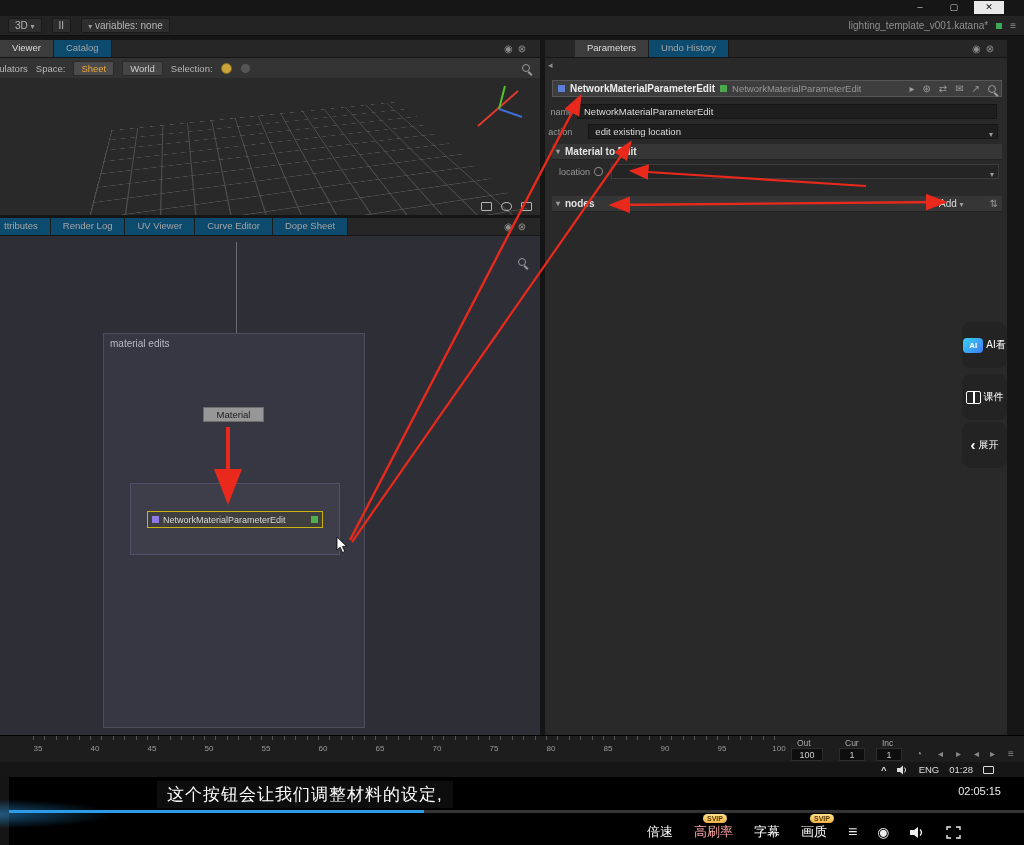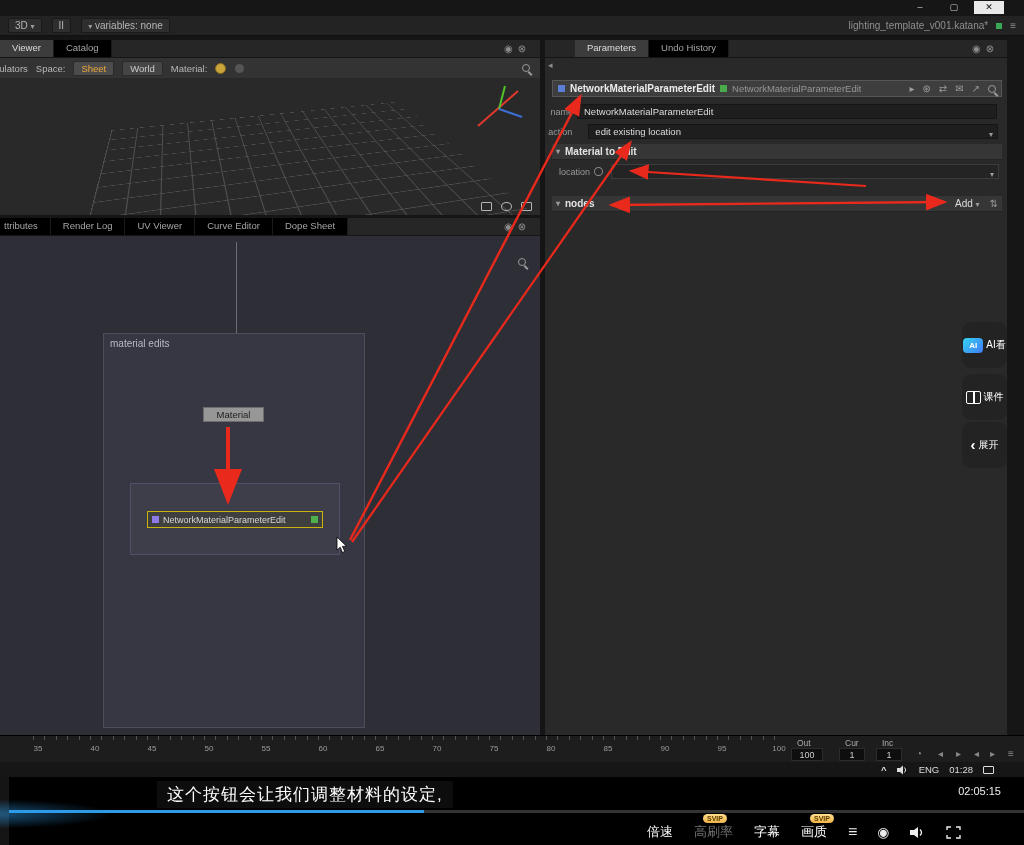--- a/index.html
+++ b/index.html
@@ -11,21 +11,21 @@
 .titlebar{position:absolute;left:0;top:0;width:1024px;height:16px;background:#161616}
 .winbtn{position:absolute;top:1px;height:13px;line-height:13px;text-align:center;font-size:9px;color:#ccc}
 .win-close{left:974px;width:30px;background:#e9e9e9;color:#111}
 
 .menubar{position:absolute;left:0;top:16px;width:1024px;height:20px;background:#232323;border-bottom:1px solid #101010;display:flex;align-items:center;padding:0 8px;gap:10px;font-size:10px;color:#b5b5b5}
 .chip{background:#2e2e2e;border:1px solid #1a1a1a;padding:1px 6px;border-radius:2px;white-space:nowrap}
 .mright{margin-left:auto;display:flex;align-items:center;gap:8px;color:#8f8f8f}
 .gdot{width:6px;height:6px;background:#3aa855}
 
 .ptabs{position:absolute;height:17px;background:#262626;display:flex;align-items:stretch;font-size:9.5px;color:#a5a5a5}
-.ptab{padding:2px 12px 0;border-right:1px solid #1b1b1b;background:#000000;white-space:nowrap}
+.ptab{padding:2px 12px 0;border-right:1px solid #1b1b1b;background:#0c4a6e;white-space:nowrap}
 .ptab.active{background:#3c3c3c;color:#ddd}
 .pane-icons{position:absolute;color:#8d8d8d;font-size:10px;letter-spacing:5px;white-space:nowrap}
 
 .vtoolbar{position:absolute;left:0;top:58px;width:540px;height:20px;background:#333;display:flex;align-items:center;gap:8px;font-size:9.5px;color:#b8b8b8;padding-left:0}
 .vbtn{background:#454545;border:1px solid #2a2a2a;border-radius:2px;padding:1px 7px;color:#ccc;white-space:nowrap}
 .vbtn.hl{color:#eda83a;background:#4c4c4c}
 .selcircle{width:11px;height:11px;border-radius:50%}
 
 .viewport{position:absolute;left:0;top:78px;width:540px;height:137px;background:#292929;overflow:hidden}
 .gridplane{position:absolute;left:105px;top:-60px;width:380px;height:320px;opacity:.6;
@@ -80,21 +80,21 @@
 
 .video{position:absolute;left:9px;top:777px;width:1024px;height:68px;background:#000}
 .subtitle{position:absolute;left:148px;top:4px;background:rgba(14,14,14,.92);color:#fff;font-size:17px;letter-spacing:1px;padding:2px 10px;white-space:nowrap}
 .timestamp{position:absolute;right:32px;top:8px;color:#ededed;font-size:11px}
 .ptrack{position:absolute;left:0;top:33px;width:1024px;height:3px;background:#343434}
 .pfill{position:absolute;left:0;top:0;height:3px;background:#2d9be8}
 .glow{position:absolute;left:-25px;top:22px;width:130px;height:30px;background:radial-gradient(ellipse at left,rgba(45,155,232,.55),transparent 70%)}
 .controls{position:absolute;left:638px;top:46px;display:flex;align-items:flex-end;gap:21px;color:#fff;font-size:13px}
 .ctrl{position:relative;white-space:nowrap}
 .svip{position:absolute;left:9px;top:-9px;background:linear-gradient(#ffdf8e,#efb448);color:#5a3b00;font-size:7px;font-weight:bold;padding:0 4px;border-radius:6px;line-height:9px}
-.orange{color:#737373}
+.orange{color:#fca5a5}
 .cicons{display:flex;gap:20px;align-items:center;color:#ededed}
 
 .overlay{position:absolute;left:0;top:0;pointer-events:none}
 </style>
 </head>
 <body>
 
 <div id="stage">
 
   <div class="titlebar">
@@ -118,21 +118,21 @@
     <div class="ptab active">Viewer</div>
     <div class="ptab">Catalog</div>
   </div>
   <div class="pane-icons" style="left:504px;top:43px"><span>◉</span><span>⊗</span></div>
 
   <div class="vtoolbar">
     <span style="margin-left:-6px">pulators</span>
     <span>Space:</span>
     <span class="vbtn hl">Sheet</span>
     <span class="vbtn">World</span>
-    <span>Material:</span>
+    <span>Selection:</span>
     <span class="selcircle" style="background:#c9a43a;border:1px solid #8a6d1d"></span>
     <span class="selcircle" style="background:#555;border:1px solid #333"></span>
     <span style="margin-left:auto;margin-right:10px" class="ic-mag"></span>
   </div>
 
   <div class="viewport">
     <div class="gridplane"></div>
     <svg class="abs" style="left:472px;top:4px" width="56" height="50">
       <line x1="6" y1="44" x2="46" y2="9" stroke="#e0392c" stroke-width="2"></line>
       <line x1="27" y1="27" x2="33" y2="4" stroke="#53c22b" stroke-width="2"></line>
@@ -213,21 +213,21 @@
       <span style="font-size:9px;color:#9a9a9a;margin-right:4px">location</span>
       <span class="locicon"></span>
       <span class="pfield" style="margin-left:8px;width:394px;background:#242424;border-color:#3c3c3c">
           <span class="caret fieldcaret">▾</span>
         </span>
     </div>
 
     <div class="sechdr" style="top:138px">
       <span class="caret">▾</span>
       <span>nodes</span>
-      <span style="margin-left:auto;display:flex;gap:10px;align-items:flex-start;font-weight:normal">
+      <span style="margin-left:auto;display:flex;gap:26px;align-items:flex-start;font-weight:normal">
         <span style="font-size:10px;color:#ddd"><span>Add</span> <span class="caret">▾</span></span>
         <span style="color:#9b9b9b;font-size:10px">⇅</span>
       </span>
     </div>
   </div>
 
   <div class="rgutter"></div>
 
   <div class="sidebtn" style="top:322px">
     <span class="ai-ic">AI</span>

